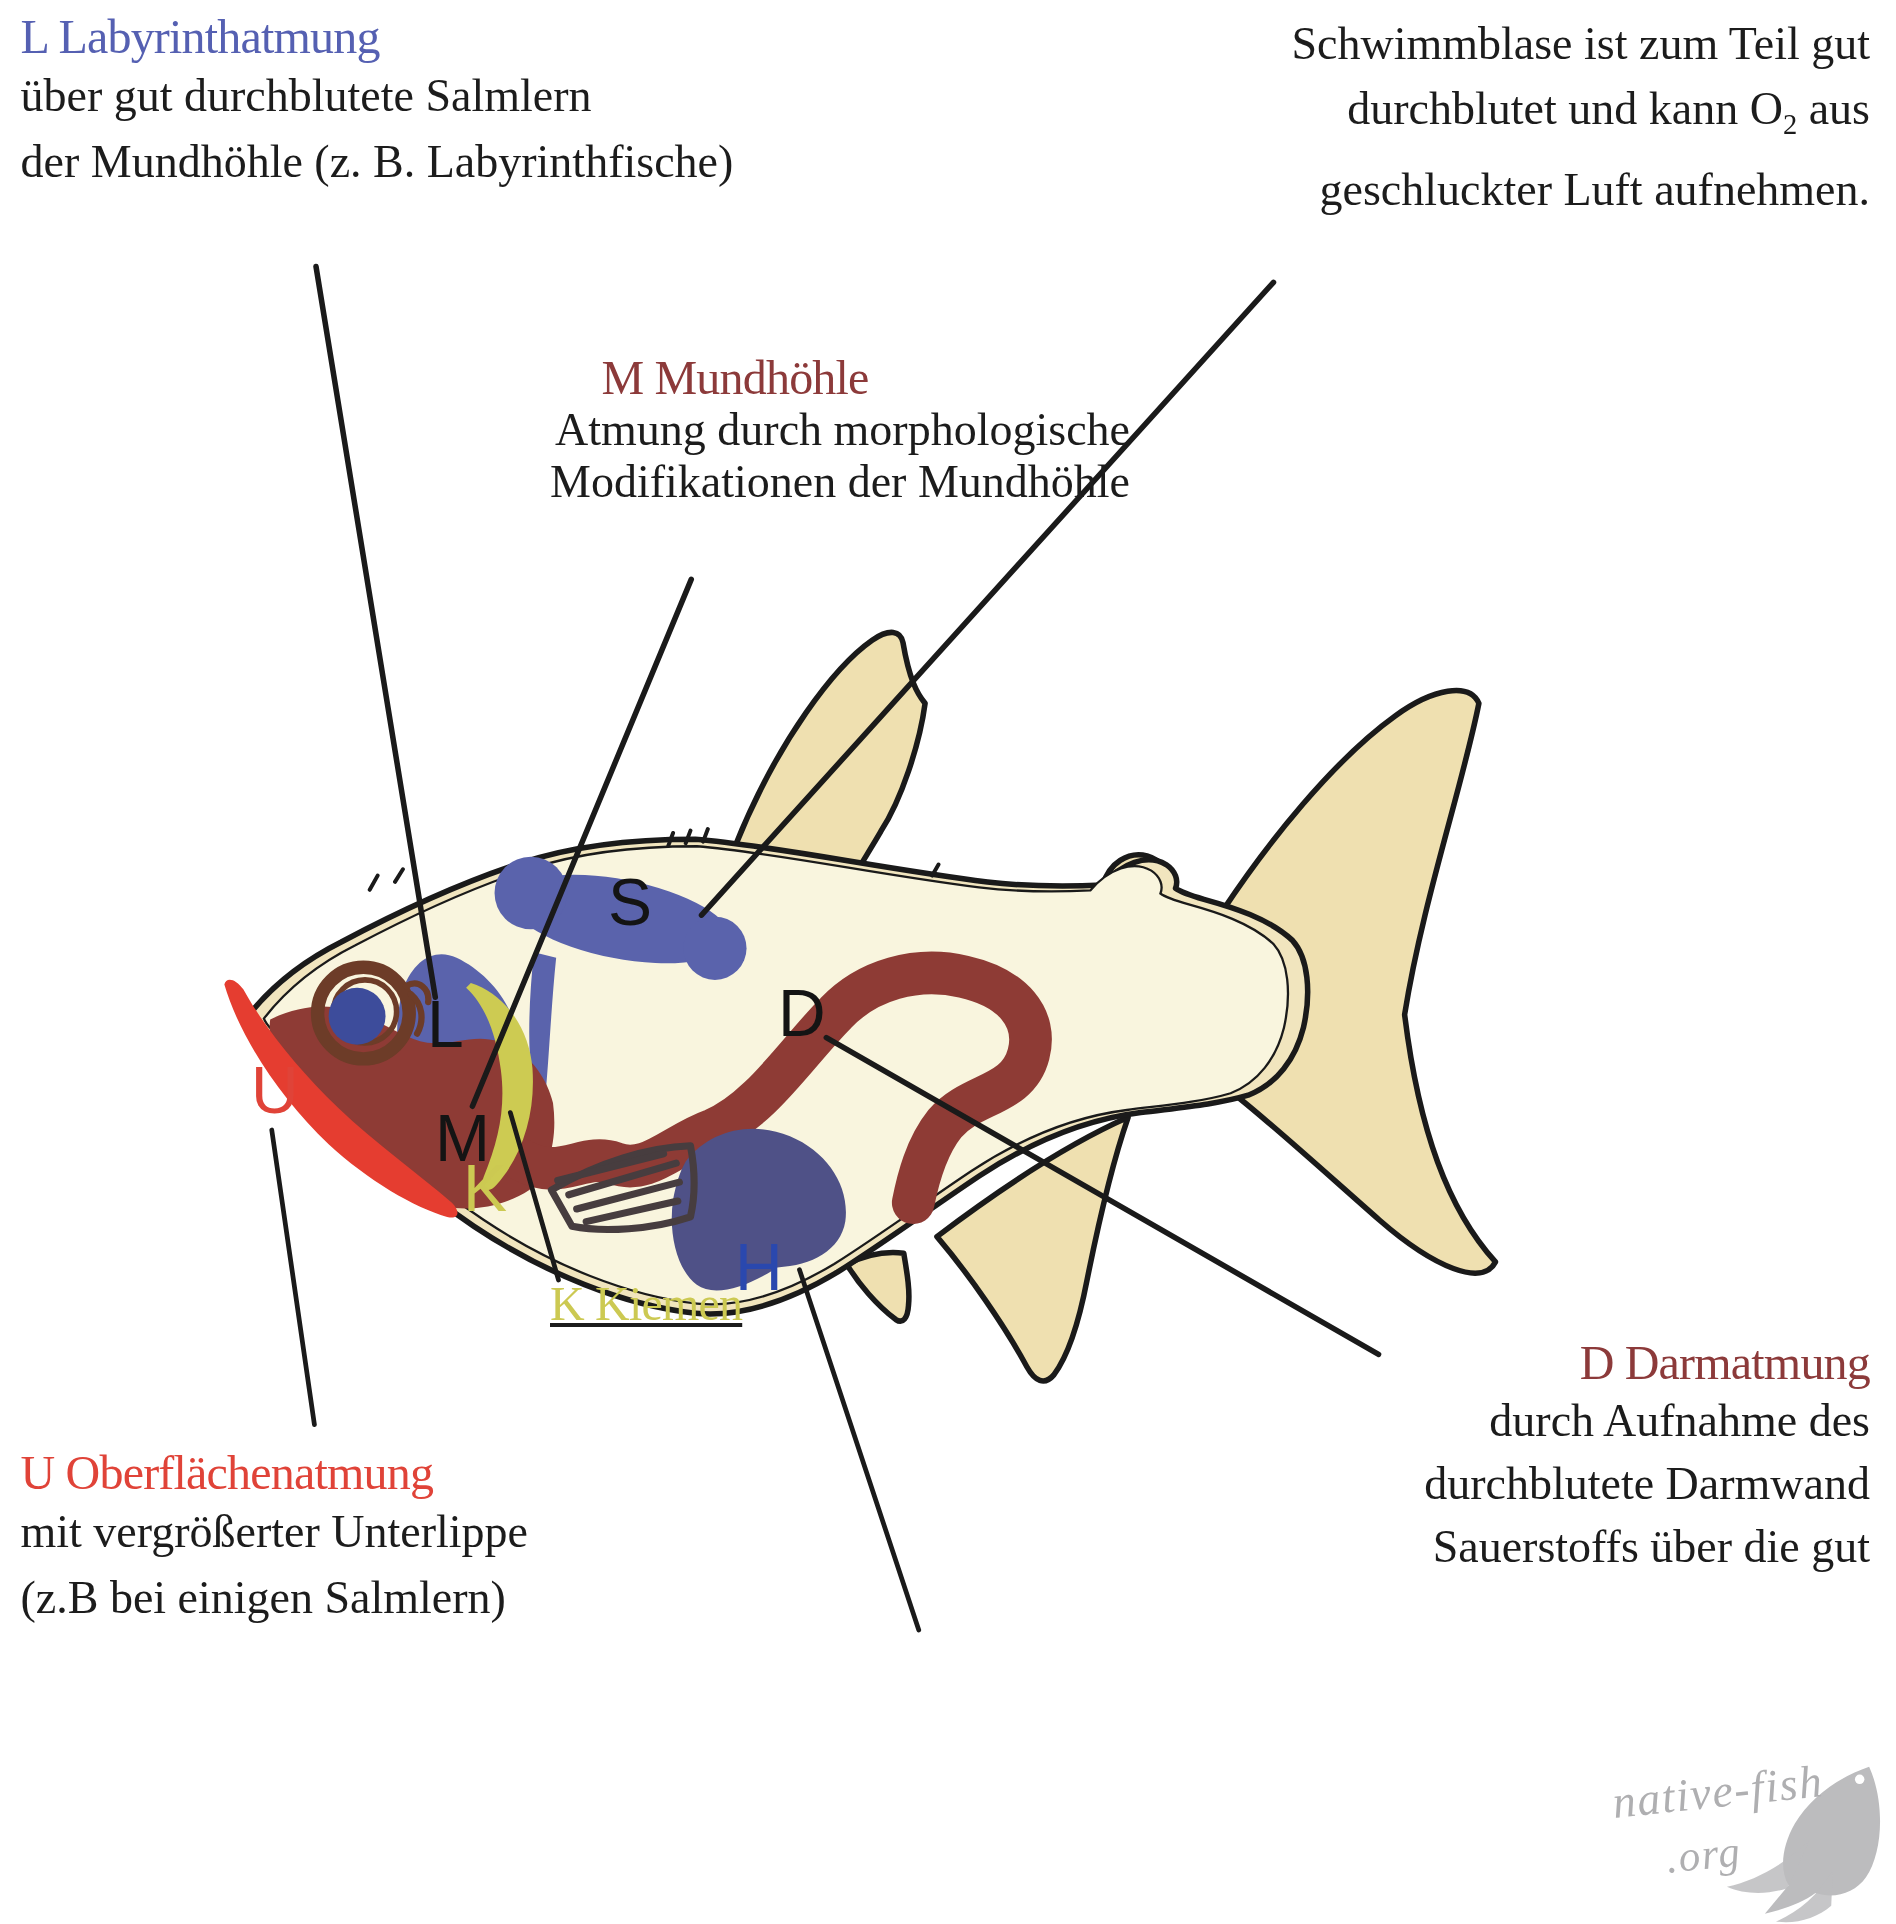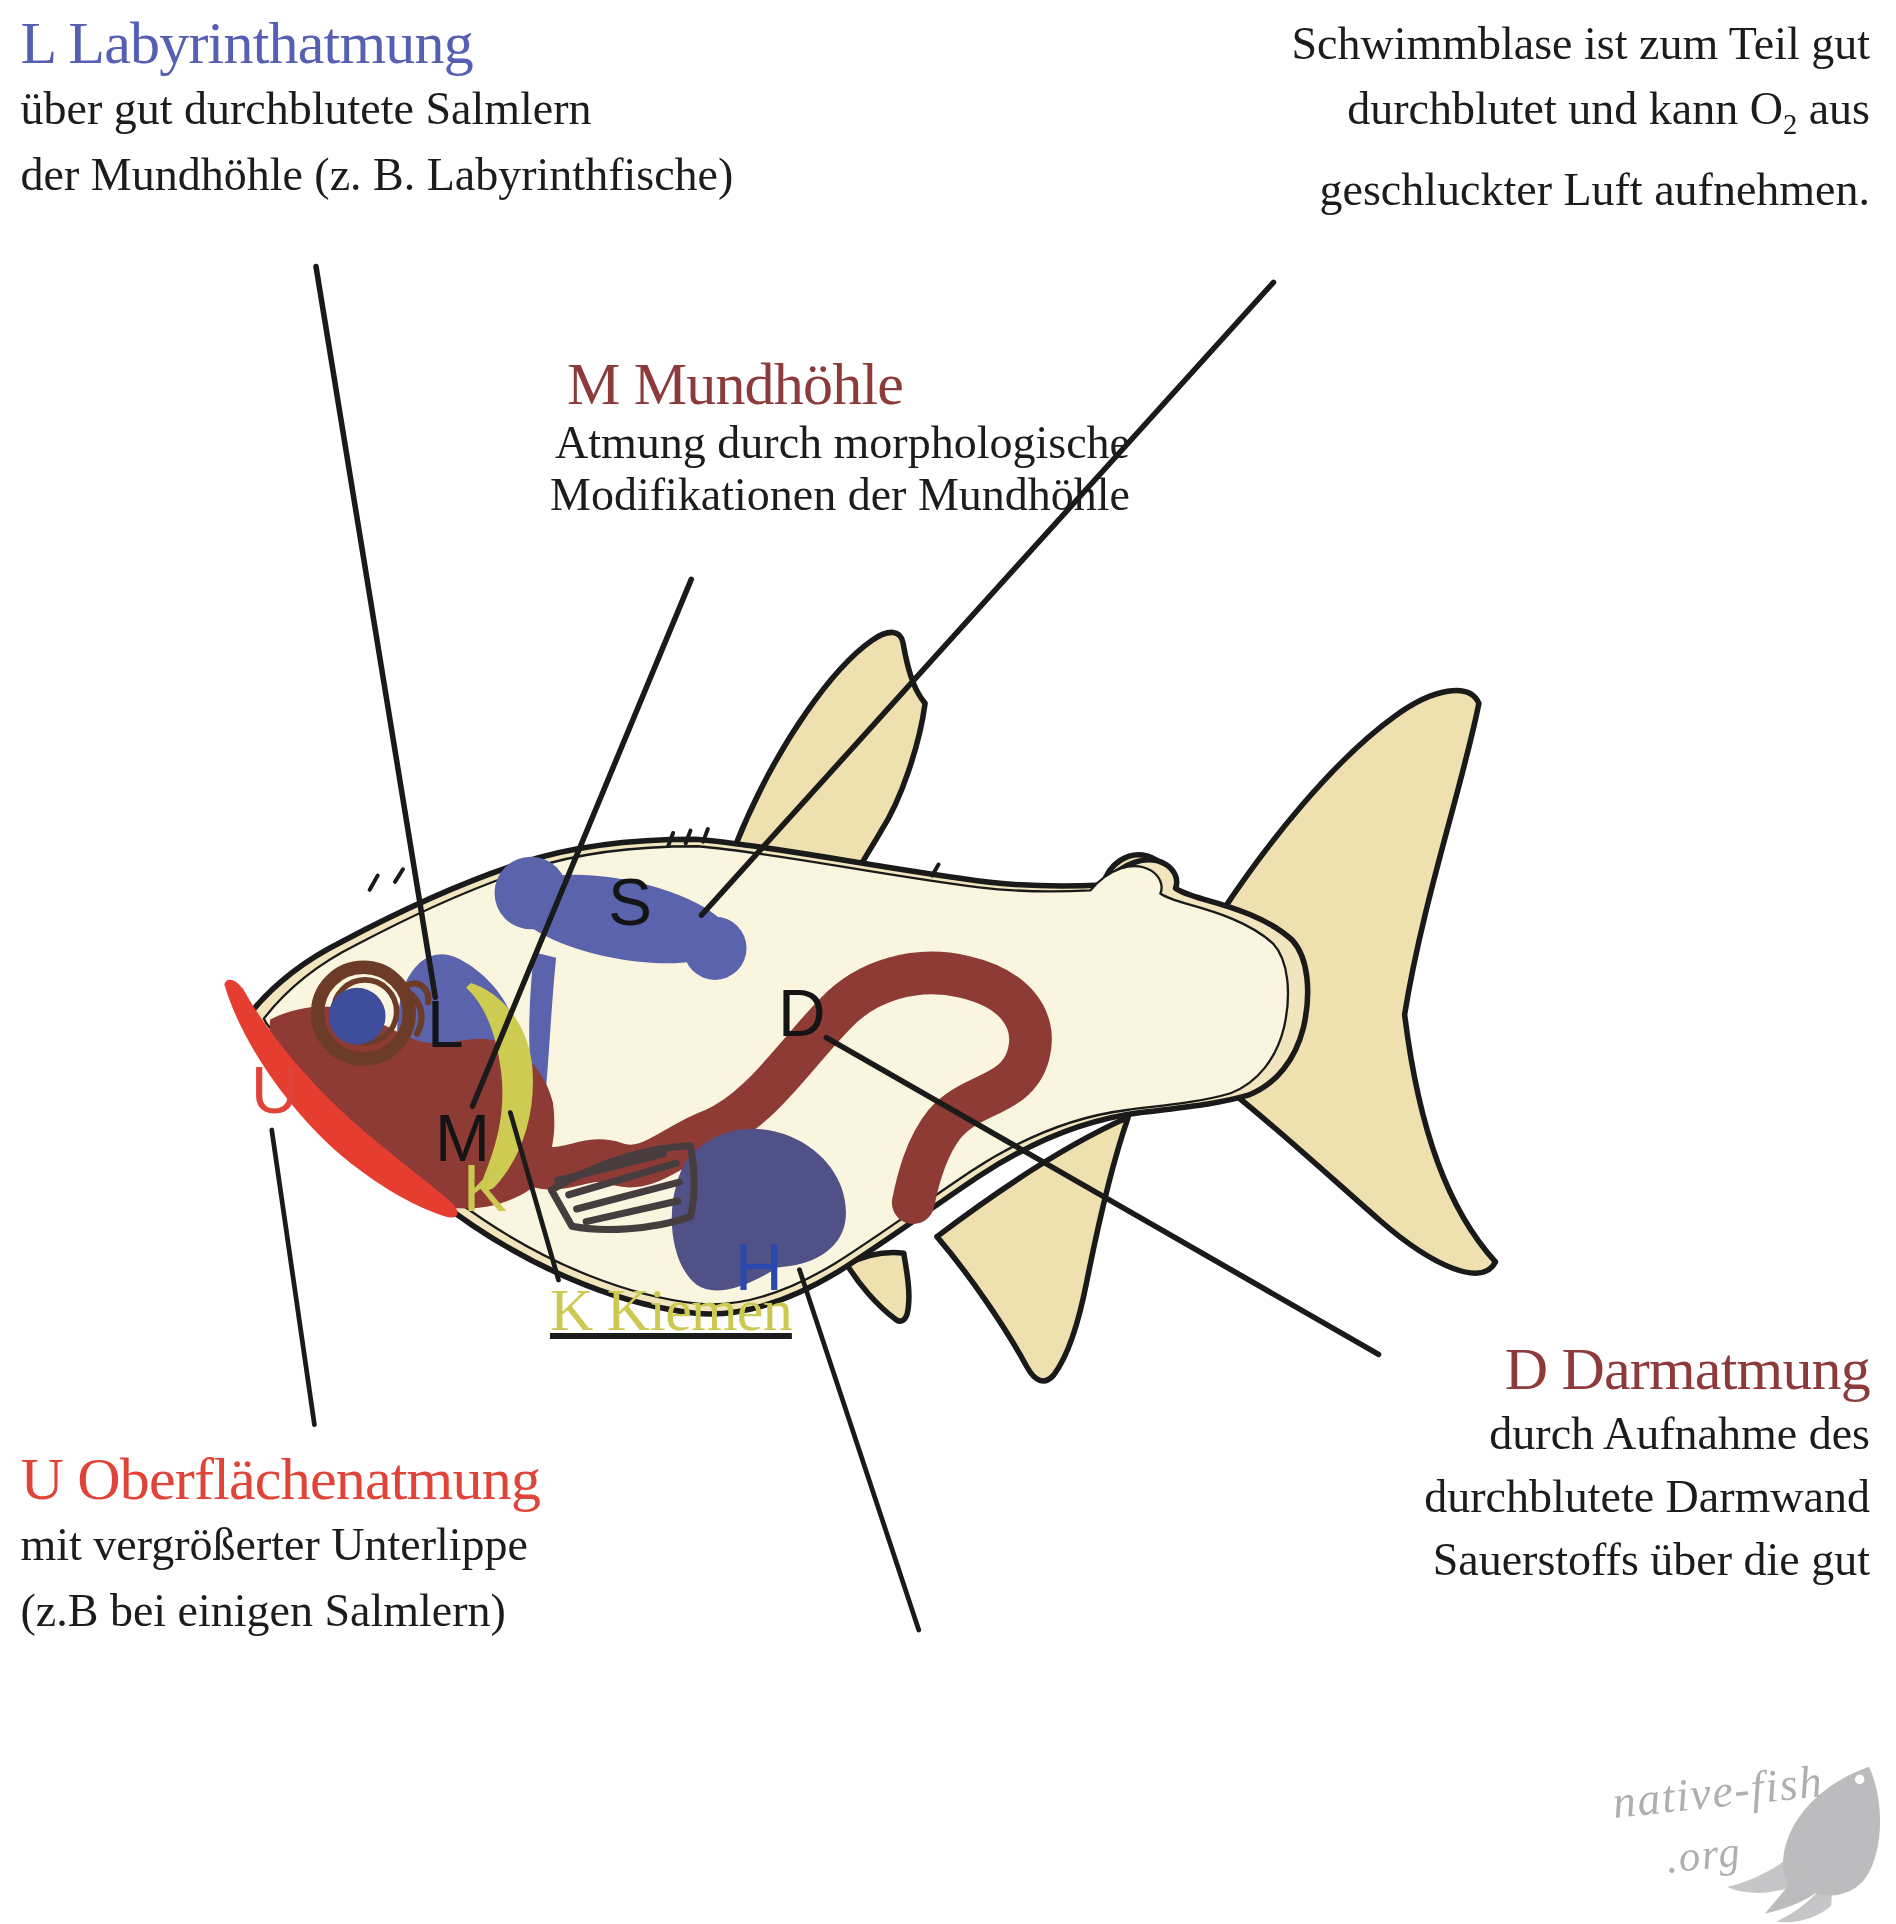--- a/index.html
+++ b/index.html
@@ -1,20 +1,20 @@
 <!DOCTYPE html>
 <html style="font-size:12.6px"><head>
 <meta charset="utf-8">
 <style>
   html,body{margin:0;padding:0;background:#ffffff;}
   #stage{position:relative;width:1896px;height:1925px;background:#ffffff;overflow:hidden;
          font-family:"Liberation Serif",serif;color:#1c1c1c;}
   #fish-svg{position:absolute;left:0;top:0;width:1896px;height:1925px;}
   .label-block{position:absolute;}
-  .label-title{font-size:60px;line-height:1.08;letter-spacing:-0.8px;white-space:nowrap;}
+  .label-title{font-size:48px;line-height:1.08;letter-spacing:-0.8px;white-space:nowrap;}
   .label-body{font-size:46px;white-space:nowrap;}
   .lh84{line-height:66px;} .lh82{line-height:65px;} .lh66{line-height:52px;text-align:right;}
   .lh80{line-height:63px;} .lh75{line-height:59px;}
   .c-indigo{color:#5560B2;} .c-maroon{color:#8C3A3A;} .c-red{color:#E04338;}
   .c-yellow{color:#CCC952;} .c-blue{color:#2A48AE;}
   sub{font-size:0.62em;}
   .marker{position:absolute;font-family:"Liberation Sans",sans-serif;font-size:66px;line-height:1;color:#141414;}
   .marker.red{color:#E04338;} .marker.yellow{color:#CCC952;} .marker.blue{color:#2A48AE;}
   #logo-text1,#logo-text2{position:absolute;font-style:italic;color:#AFAFB1;
         font-family:"Liberation Serif",serif;transform:rotate(-6deg);letter-spacing:1.6px;}

